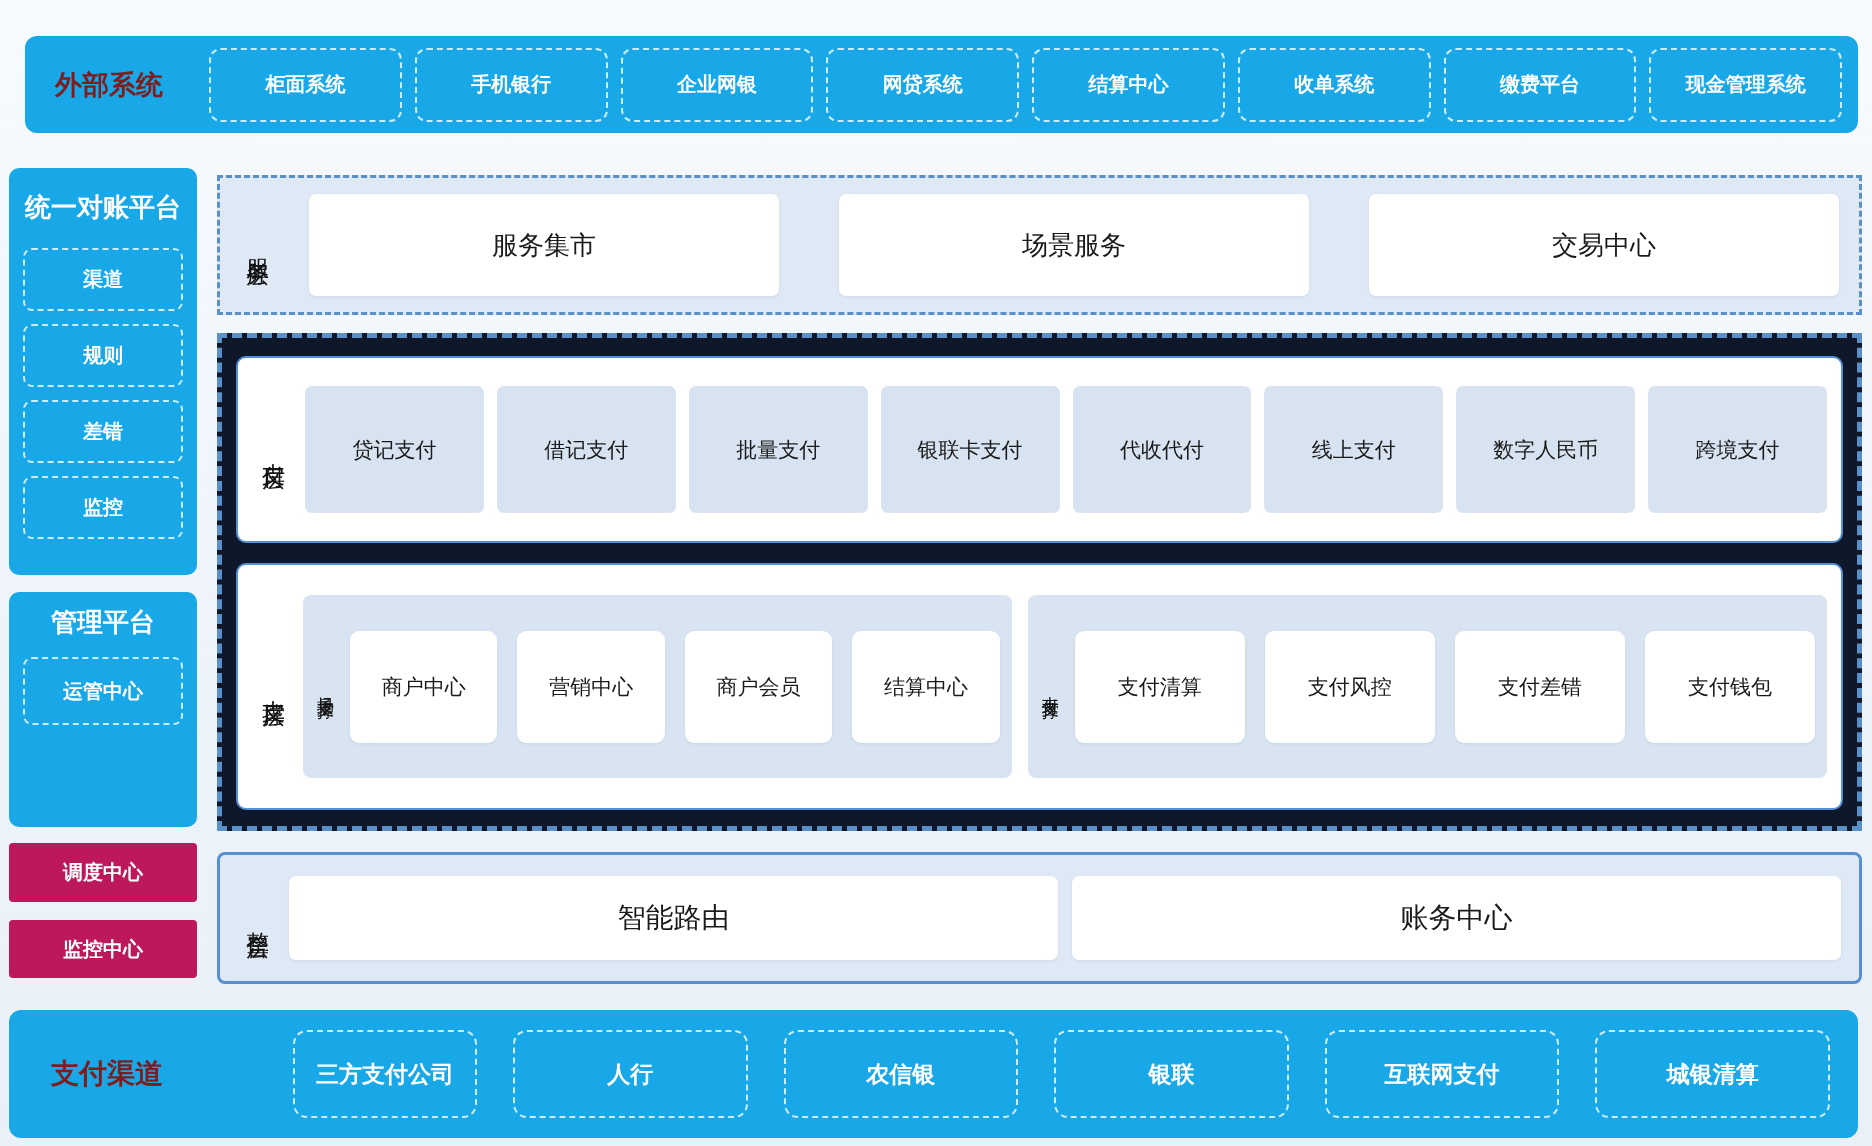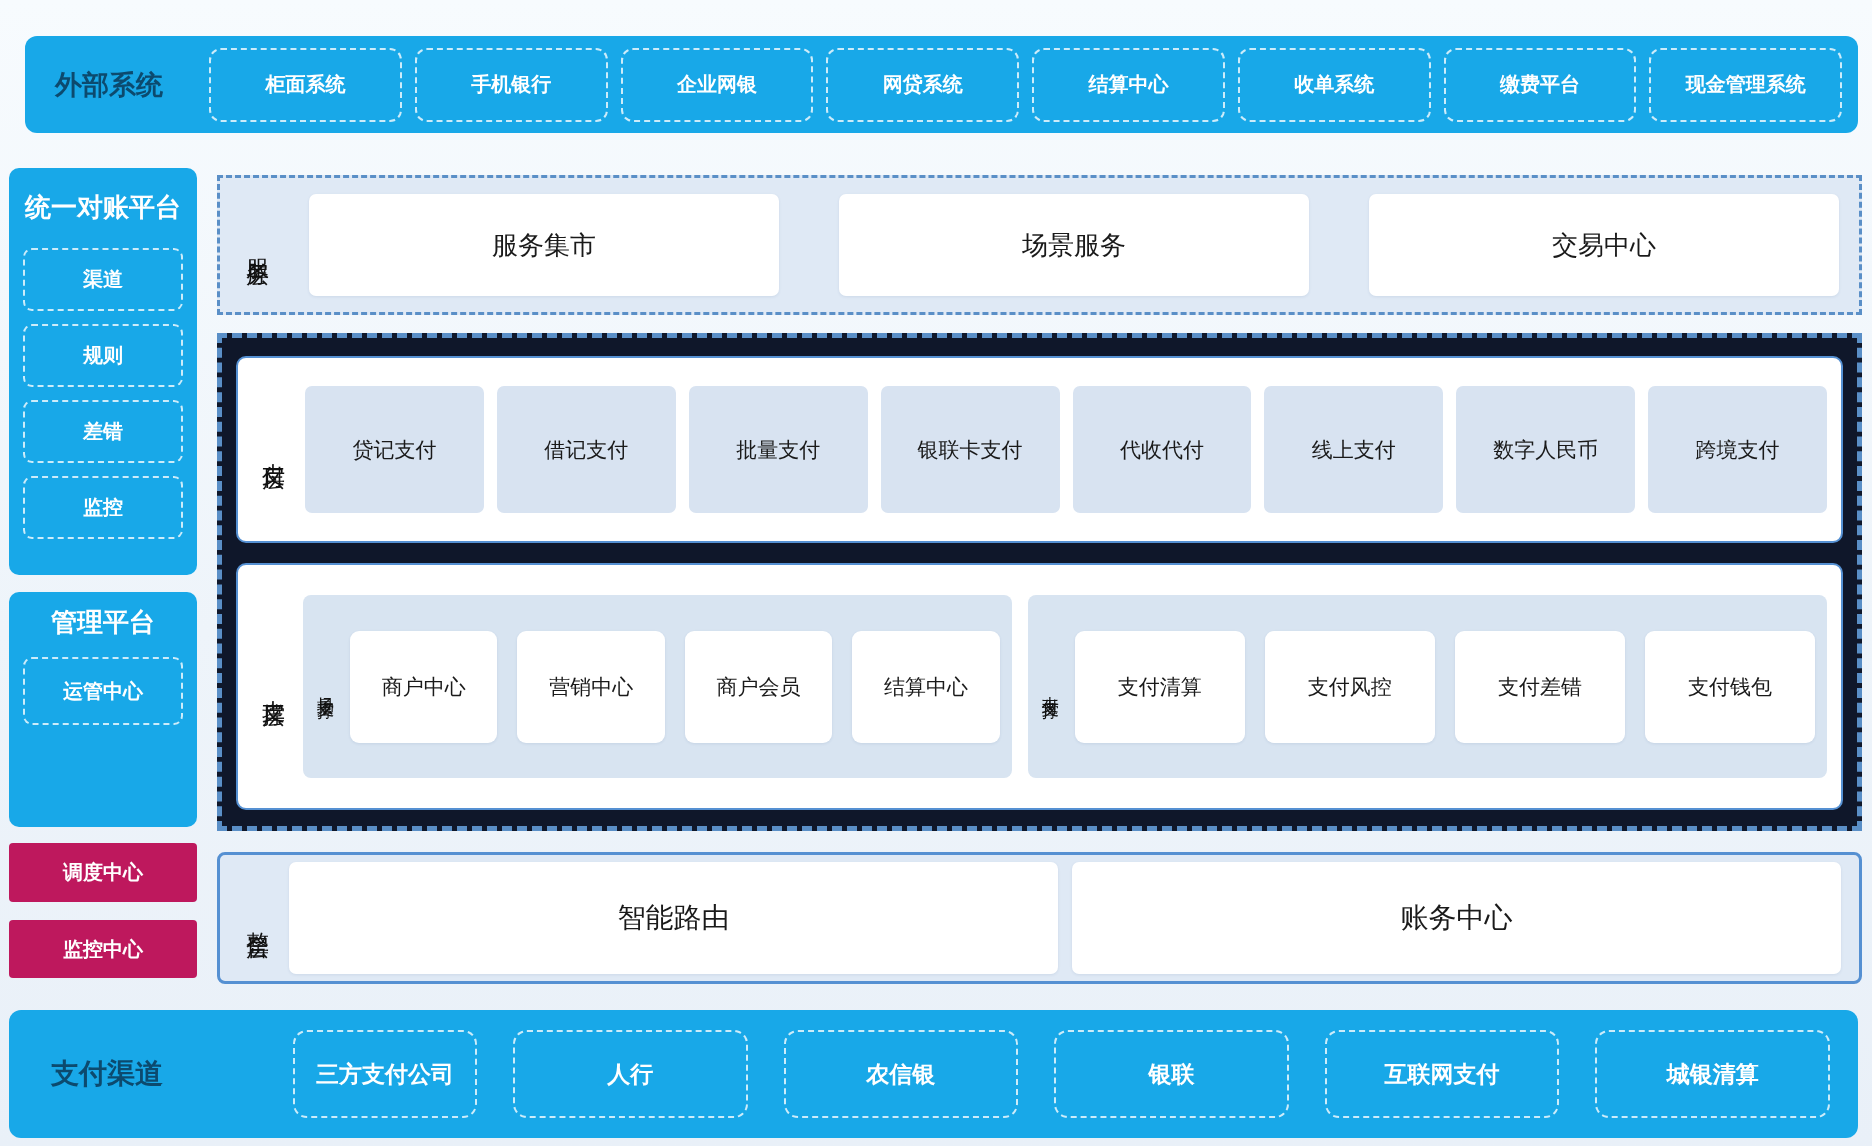--- a/index.html
+++ b/index.html
@@ -7,21 +7,21 @@
   body {
     font-family:"Liberation Sans", sans-serif;
     background:linear-gradient(180deg,#f7fbfe 0%,#eef4fa 55%,#e9f0f8 100%);
     position:relative; overflow:hidden; color:#1a1a1a;
   }
   
   .bluebar {
     position:absolute; background:#18a8e8; border-radius:12px;
     display:flex; align-items:center;
   }
-  .bluebar-title { color:#0c4a6e; font-weight:bold; text-align:center; flex:0 0 auto; }
+  .bluebar-title { color:#7f1d1d; font-weight:bold; text-align:center; flex:0 0 auto; }
   .dashbox {
     border:2px dashed rgba(255,255,255,.78); border-radius:12px;
     color:#fff; display:flex; align-items:center; justify-content:center;
     font-weight:600;
   }
   #topbar { left:25px; top:36px; width:1833px; height:97px; padding:0 16px 0 30px; }
   #topbar .bluebar-title { font-size:27px; width:136px; margin-right:18px; text-align:left; }
   #topbar .bar-items { flex:1; display:flex; gap:13px; }
   #topbar .dashbox { flex:1; height:74px; font-size:20px; }
   #bottombar { left:9px; top:1010px; width:1849px; height:128px; padding:0 28px 0 42px; }
@@ -92,21 +92,21 @@
   .group-panel.g2 { flex:1; }
   .group-label { font-size:17px; letter-spacing:2px; }
   .group-panel .row { flex:1; display:flex; gap:20px; }
   .group-panel .white-card { flex:1; height:112px; font-size:21px; border-radius:9px; }
   #integration-layer {
     position:absolute; left:217px; top:852px; width:1645px; height:132px;
     background:#dfe9f5; border:3px solid #5590d2; border-radius:8px;
     display:flex; align-items:center; padding:0 18px 0 26px; gap:20px;
   }
   #integration-layer .row { flex:1; display:flex; gap:14px; }
-  #integration-layer .white-card { flex:1; height:112px; font-size:28px; }
+  #integration-layer .white-card { flex:1; height:84px; font-size:28px; }
 </style>
 </head>
 <body>
 
 <div class="bluebar" id="topbar">
   <div class="bluebar-title">外部系统</div>
   <div class="bar-items">
     <div class="dashbox">柜面系统</div>
     <div class="dashbox">手机银行</div>
     <div class="dashbox">企业网银</div>

